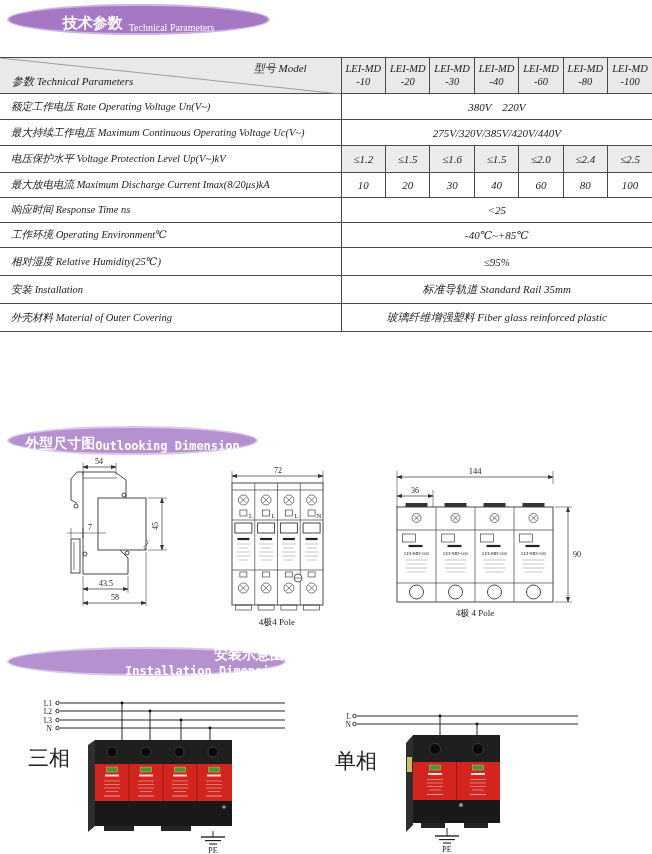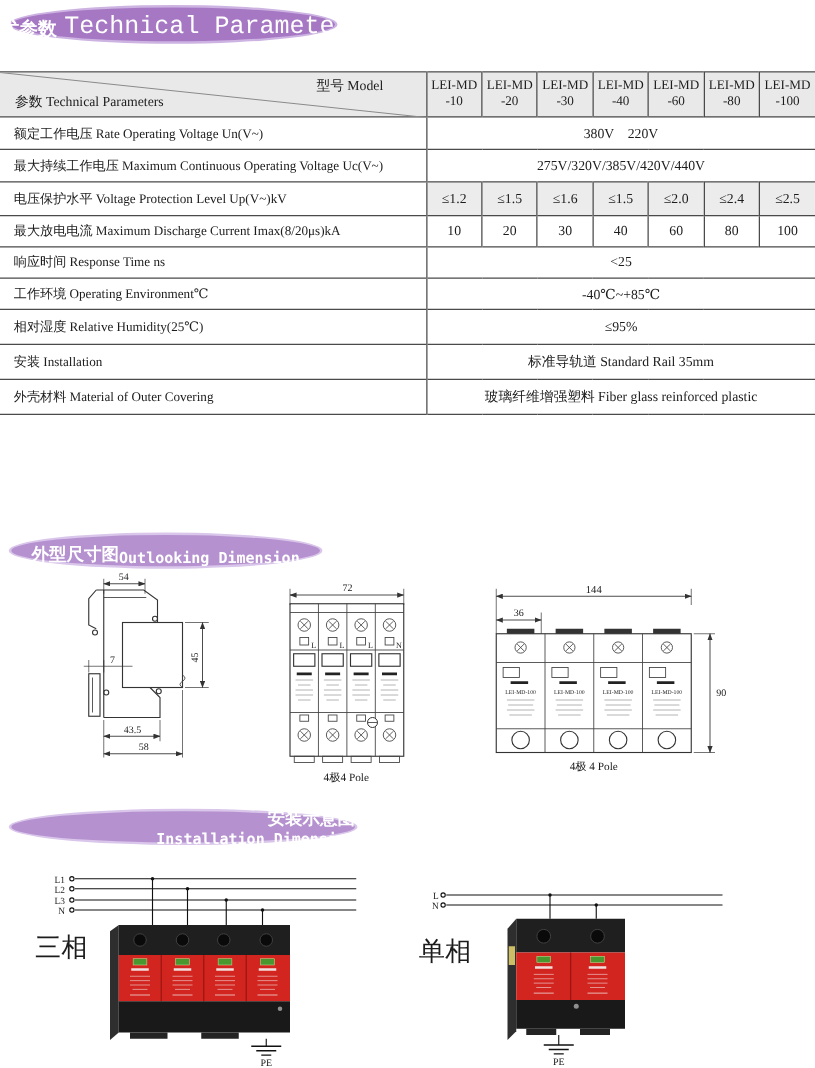--- a/index.html
+++ b/index.html
@@ -17,31 +17,31 @@
   .banner-tech { left:7px; top:4px; width:263px; height:31px;
     background:#a678c4; border:2px solid #cdb3e2; gap:6px; }
   .banner-outlook { left:7px; top:393px; width:251px; height:29px;
     background:#b591cf; border:2px solid #d9c6ea;margin-top:33px; }
   .banner-install { left:7px; top:647px; width:279px; height:29px;
     background:#b591cf; border:2px solid #d9c6ea;flex-direction:column; }
   .banner .zh { font-weight:bold; font-size:14px;
     font-family:"DejaVu Sans","Liberation Sans",sans-serif; }
   .banner-tech .zh { font-size:15px; }
   .banner .en { font-family:"DejaVu Sans Mono",monospace; font-weight:bold; font-size:12px; }
-  .banner-tech .en { font-family:Liberation Mono, monospace;
-    font-weight:normal; font-size:20px; }
+  .banner-tech .en { font-family:Liberation Serif, serif;
+    font-weight:normal; font-size:10px; }
   
   #params-table {
     position:absolute; left:0; top:57px; width:652px;
     border-collapse:collapse; table-layout:fixed;
     font-size:11px; color:#1c1c1c;
     border-top:1px solid #4a4a4a;
   }
   #params-table tr { border-bottom:1px solid #4a4a4a; }
-  #params-table td { padding:0; vertical-align:middle; }
+  #params-table td { padding:0; vertical-align:middle;font-style:italic; }
   #params-table .lbl { text-align:left; padding-left:11px; white-space:nowrap; font-size:10.5px;margin-top:39px; }
   #params-table .val, #params-table .spanv, #params-table .model-cell {
     text-align:center; border-left:1px solid #4a4a4a; }
   #params-table .spanv { white-space:pre;margin-top:44px; }
   .shade { background:#ececec; }
   #header-row { height:36px; background:#e9e9e9; }
   #header-row .model-cell { font-size:10.5px; line-height:1.15; white-space:pre-line;margin-left:40px; }
   #corner-cell { position:relative; }
   #corner-cell svg { position:absolute; left:0; top:0; }
   #corner-cell .model { position:absolute; top:3px; right:34px; font-size:11px; }

